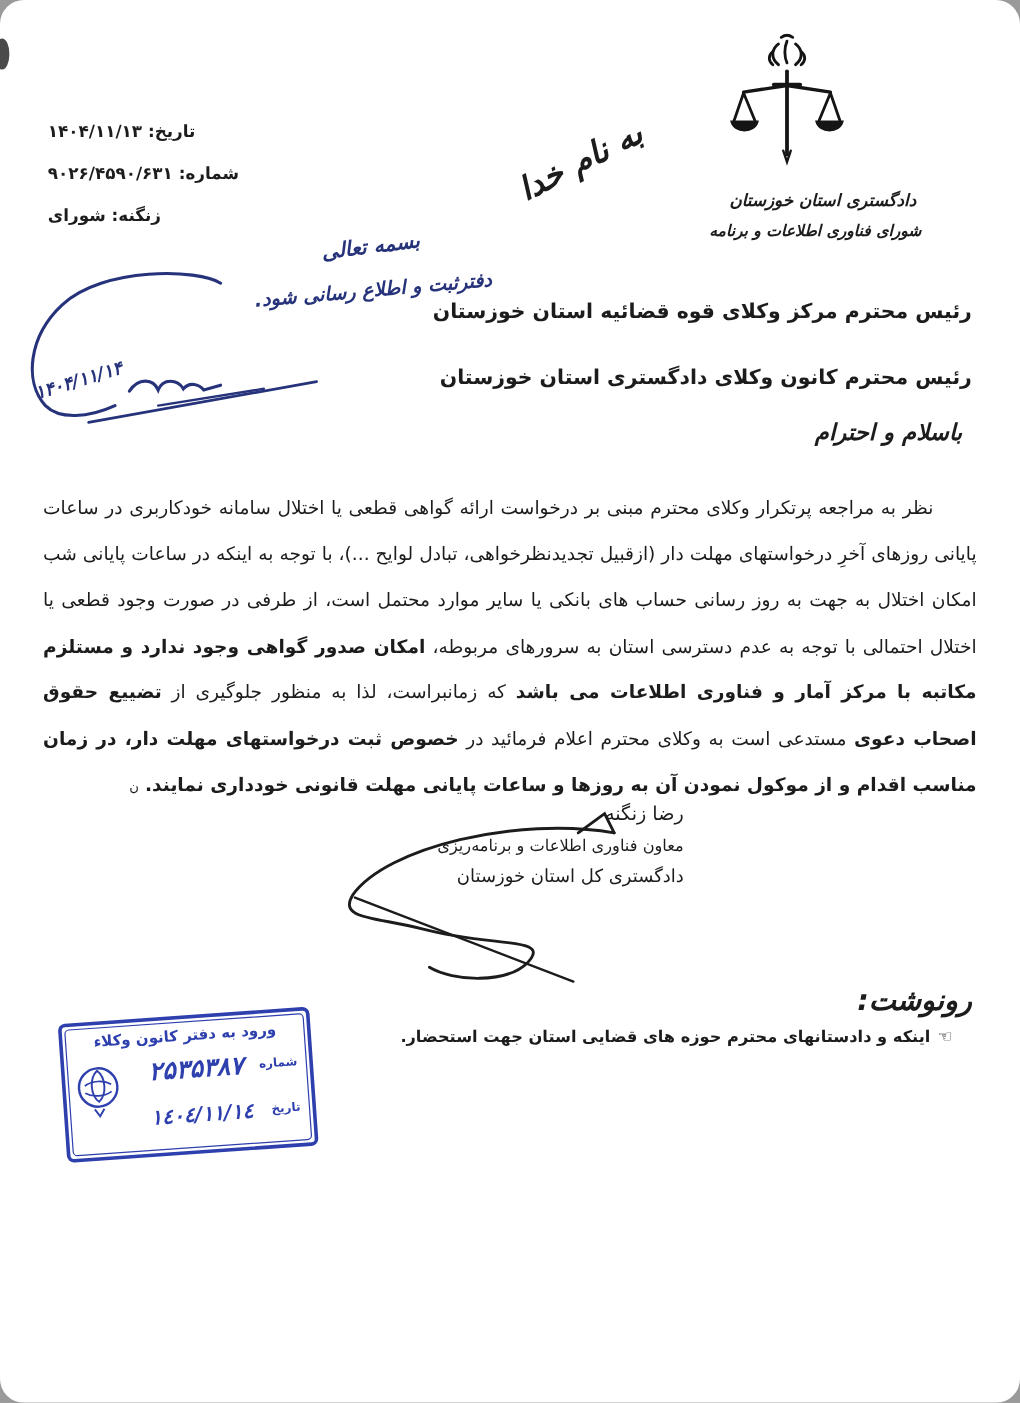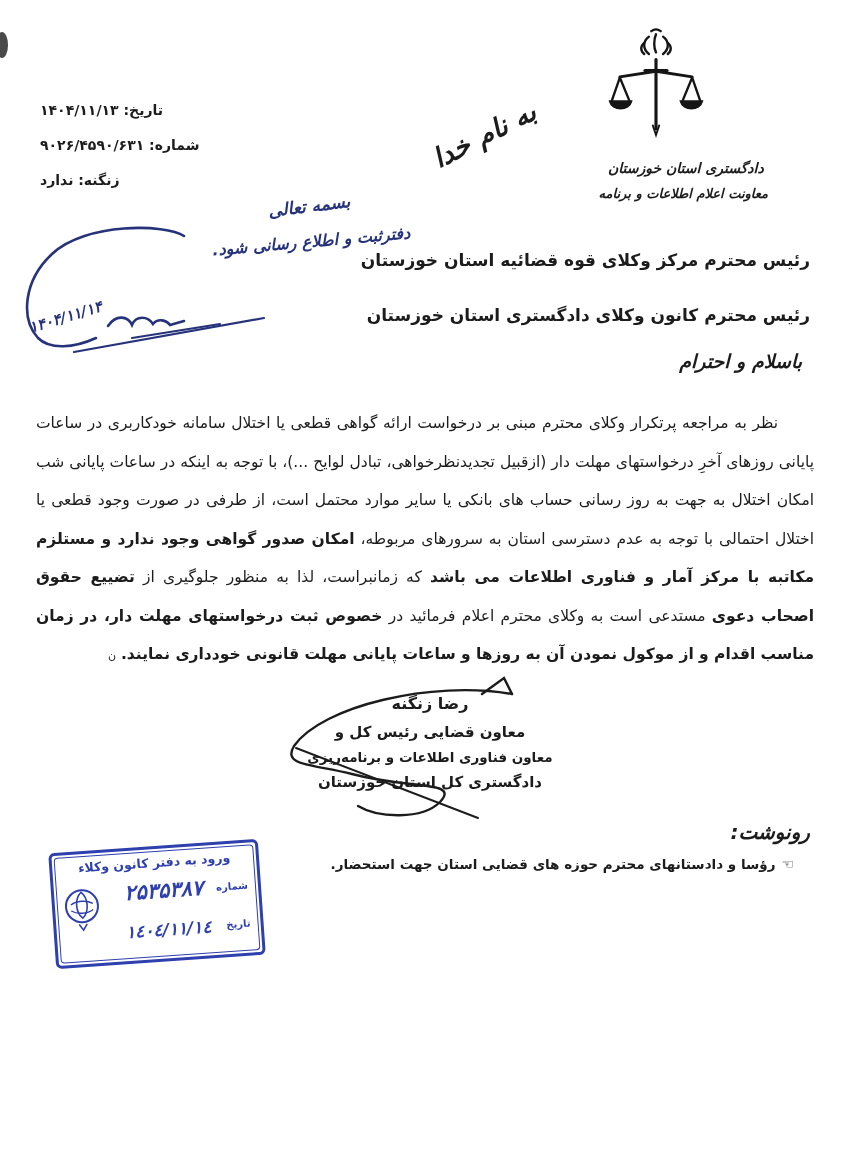--- a/index.html
+++ b/index.html
@@ -1,19 +1,19 @@
 <!DOCTYPE html>
 <html lang="fa" dir="rtl"><head>
 <meta charset="utf-8">
 <style>
   html,body{margin:0;padding:0;background:#9a9a9a;}
   .page{
     position:relative;width:850px;height:1169px;background:#ffffff;
     margin:0 auto;overflow:hidden;
-    font-family:"DejaVu Sans",sans-serif;color:#1c1c1c;direction:rtl;
+    font-family:"DejaVu Sans",sans-serif;color:#1c1c1c;direction:rtl;border-radius:20px;
   }
   .abs{position:absolute;}
   
   .meta{left:40px;top:102px;width:228px;text-align:left;direction:rtl;}
   .meta .row{margin-bottom:19px;font-size:14px;font-weight:bold;white-space:nowrap;text-align:left;}
   .meta .val{font-weight:bold;}
   
   .emblem-wrap{left:608px;top:28px;width:160px;text-align:left;}
   .org-line{font-style:italic;font-weight:bold;font-size:14px;margin-top:10px;white-space:nowrap;}
   .org-line.small{font-size:13px;}
@@ -27,27 +27,27 @@
   .hw-date{left:28px;top:308px;font-size:15px;transform:rotate(-17deg);letter-spacing:1px;}
   
   .recip{right:40px;font-weight:bold;font-size:17px;white-space:nowrap;}
   .salutation{right:48px;top:350px;font-size:19px;font-style:italic;font-weight:bold;text-align:right;}
   
   .body-par{right:36px;left:36px;top:404px;text-align:justify;direction:rtl;
     font-size:15.5px;line-height:38.5px;text-indent:36px;}
   .body-par .b{font-weight:bold;}
   .endmark{font-size:11px;}
   
-  .sig{left:290px;top:694px;width:280px;text-align:center;font-weight:bold;}
+  .sig{left:290px;top:668px;width:280px;text-align:right;font-weight:normal;}
   .sig .name{font-size:16px;margin-bottom:10px;}
   .sig .t1{font-size:15px;margin-bottom:8px;}
   .sig .t2{font-size:13.5px;margin-bottom:8px;}
   .sig .t3{font-size:15px;}
   
-  .cc-head{right:40px;top:820px;font-size:20px;font-style:italic;font-weight:bold;}
+  .cc-head{right:40px;top:820px;font-size:24px;font-style:italic;font-weight:bold;}
   .cc-list{right:56px;top:856px;width:560px;}
   .cc-item{font-size:13.5px;font-weight:bold;margin-bottom:17px;white-space:nowrap;text-align:right;}
   .cc-bullet{display:inline-block;margin-left:6px;font-size:14px;}
   
   .stamp{left:52px;top:846px;width:204px;height:110px;transform:rotate(-4deg);
     border:3px solid #2e3fae;border-radius:6px;color:#2e3fae;}
   .stamp .inner{position:absolute;inset:2px;border:1px solid #2e3fae;border-radius:4px;}
   .stamp .l1{position:absolute;top:6px;right:8px;left:8px;text-align:center;
     font-size:12.5px;font-weight:bold;white-space:nowrap;}
   .stamp .numrow{position:absolute;top:30px;right:10px;left:48px;direction:rtl;}
@@ -64,21 +64,21 @@
 </head>
 <body>
 
 <div class="page">
 
   <div class="abs edge-mark"></div>
 
   <div class="abs meta">
     <div class="row"><span>تاریخ:</span> <span class="val">۱۴۰۴/۱۱/۱۳</span></div>
     <div class="row"><span>شماره:</span> <span class="val">۹۰۲۶/۴۵۹۰/۶۳۱</span></div>
-    <div class="row"><span>زنگنه:</span> <span class="val">ندارد</span></div>
+    <div class="row"><span>زنگنه:</span> <span class="val">شورای</span></div>
   </div>
 
   <div class="abs emblem-wrap">
     <span>
       <svg width="96" height="118" viewBox="0 0 120 150" xmlns="http://www.w3.org/2000/svg">
         <g stroke="#151515" fill="none" stroke-width="3" stroke-linecap="round">
 
           <path d="M60 8 C57 15 57 25 60 31"></path>
           <path d="M51 11 C43 17 43 27 51 33"></path>
           <path d="M69 11 C77 17 77 27 69 33"></path>
@@ -94,21 +94,21 @@
 
           <path d="M14 63 L4 92 M14 63 L26 92"></path>
           <path d="M1 93 L29 93 C26 106 4 106 1 93 Z" fill="#151515" stroke-width="2"></path>
 
           <path d="M106 63 L94 92 M106 63 L116 92"></path>
           <path d="M91 93 L119 93 C116 106 94 106 91 93 Z" fill="#151515" stroke-width="2"></path>
         </g>
       </svg>
     </span>
     <div class="org-line">دادگستری استان خوزستان</div>
-    <div class="org-line small">معاونت اعلام اطلاعات و برنامه</div>
+    <div class="org-line small">شورای فناوری اطلاعات و برنامه</div>
   </div>
 
   <div class="abs bismillah">به نام خدا</div>
 
   <div class="abs hand hw-besmeh">بسمه تعالی</div>
   <div class="abs hand hw-note">دفترثبت و اطلاع رسانی شود.</div>
   <div class="abs" style="left:16px;top:226px;">
     <svg width="256" height="140" viewBox="0 0 256 140" xmlns="http://www.w3.org/2000/svg">
       <g stroke="#26337b" fill="none" stroke-width="2.6" stroke-linecap="round">
         <path d="M168 10 C150 -2 70 -4 36 28 C8 54 4 92 22 112 C34 124 58 122 80 112"></path>
@@ -122,37 +122,36 @@
 
   <div class="abs recip" style="top:305px;">رئیس محترم کانون وکلای دادگستری استان خوزستان</div>
   <div class="abs recip" style="top:250px;">رئیس محترم مرکز وکلای قوه قضائیه استان خوزستان</div>
 
   <div class="abs salutation">باسلام و احترام</div>
 
   <p class="abs body-par" style="margin:0;"><span>نظر به مراجعه پرتکرار وکلای محترم مبنی بر درخواست ارائه گواهی قطعی یا اختلال سامانه خودکاربری در ساعات پایانی روزهای آخرِ درخواستهای مهلت دار (ازقبیل تجدیدنظرخواهی، تبادل لوایح ...)، با توجه به اینکه در ساعات پایانی شب امکان اختلال به جهت به روز رسانی حساب های بانکی یا سایر موارد محتمل است، از طرفی در صورت وجود قطعی یا اختلال احتمالی با توجه به عدم دسترسی استان به سرورهای مربوطه، </span><span class="b">امکان صدور گواهی وجود ندارد و مستلزم مکاتبه با مرکز آمار و فناوری اطلاعات می باشد</span><span> که زمانبراست، لذا به منظور جلوگیری از </span><span class="b">تضییع حقوق اصحاب دعوی</span><span> مستدعی است به وکلای محترم اعلام فرمائید در </span><span class="b">خصوص ثبت درخواستهای مهلت دار، در زمان مناسب اقدام و از موکول نمودن آن به روزها و ساعات پایانی مهلت قانونی خودداری نمایند.</span> <span class="endmark">ن</span></p>
 
   <div class="abs sig">
     <div class="name">رضا زنگنه</div>
-    <div class="t1">معاون قضایی رئیس کل و</div>
     <div class="t2">معاون فناوری اطلاعات و برنامه‌ریزی</div>
     <div class="t3">دادگستری کل استان خوزستان</div>
   </div>
   <div class="abs" style="left:282px;top:672px;pointer-events:none;">
     <svg width="250" height="150" viewBox="0 0 250 150" xmlns="http://www.w3.org/2000/svg">
       <g stroke="#1c1c1c" fill="none" stroke-width="2.4" stroke-linecap="round">
         <path d="M200 22 L222 6 L230 22"></path>
         <path d="M230 22 C150 8 40 34 12 74 C0 94 30 92 70 102 C130 118 178 108 158 130 C140 148 96 146 76 134"></path>
         <path d="M14 76 L196 146" stroke-width="2"></path>
       </g>
     </svg>
   </div>
 
   <div class="abs cc-head">رونوشت:</div>
   <div class="abs cc-list">
-    <div class="cc-item"><span class="cc-bullet">☜</span><span>رؤسا و دادستانهای محترم حوزه های قضایی استان جهت استحضار.</span></div>
+    <div class="cc-item"><span class="cc-bullet">☜</span><span>اینکه و دادستانهای محترم حوزه های قضایی استان جهت استحضار.</span></div>
   </div>
 
   <div class="abs stamp">
     <div class="inner"></div>
     <div class="l1">ورود به دفتر کانون وکلاء</div>
     <div class="numrow">
       <span class="lbl">شماره</span>
       <span class="numval">۲۵۳۵۳۸۷</span>
     </div>
     <div class="daterow">

